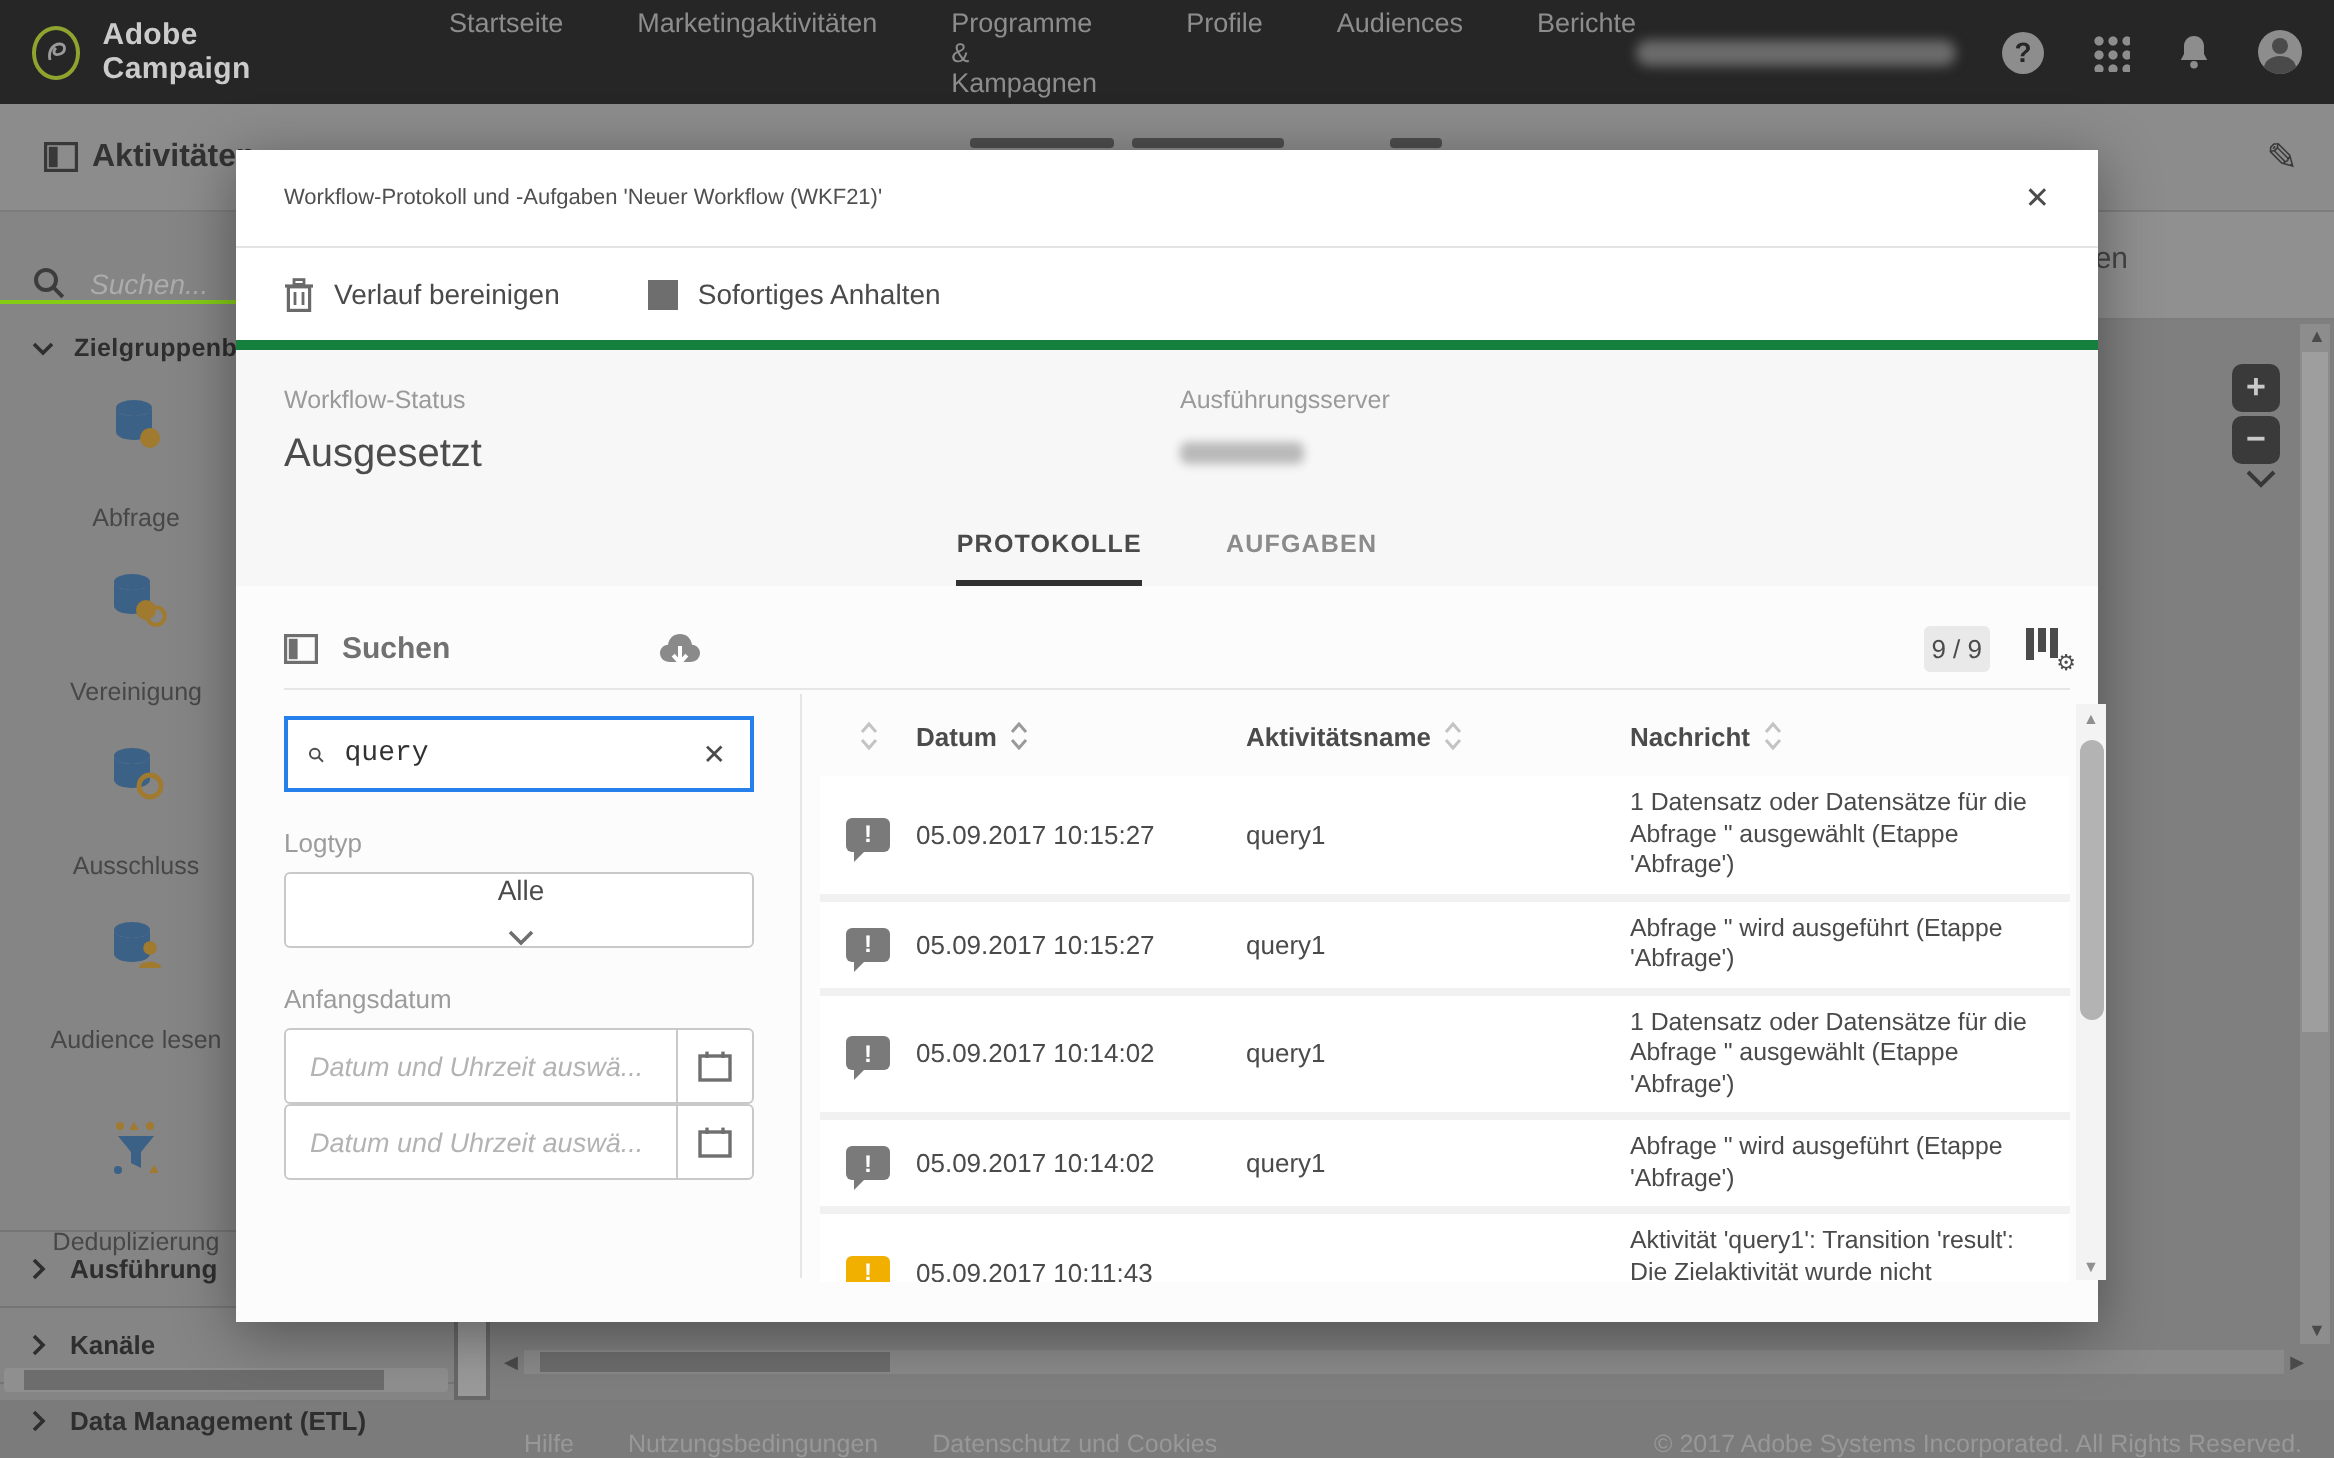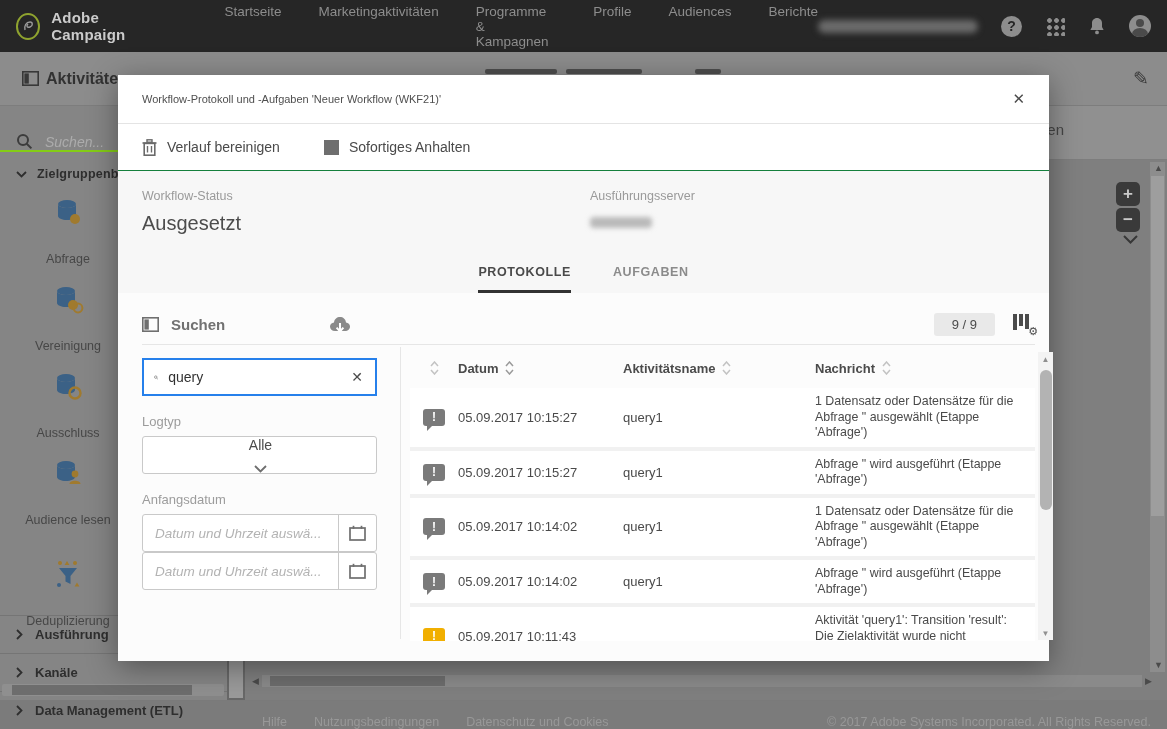--- a/index.html
+++ b/index.html
@@ -58,42 +58,42 @@
 
   
   .modal { position:absolute; left:118px; top:75px; width:931px; height:586px; background:#ffffff; box-shadow:0 6px 28px rgba(0,0,0,.38); z-index:20; }
   .m-header { height:48px; display:flex; align-items:center; padding:0 20px 0 24px; }
   .m-title { font-size:11px; color:#4f4f4f; }
   .m-close { margin-left:auto; font-size:15px; color:#4b4b4b; cursor:pointer; padding:4px; }
   .m-toolbar { height:47px; border-top:1px solid #e4e4e4; display:flex; align-items:center; gap:44px; padding-left:24px; }
   .m-tool { display:flex; align-items:center; gap:10px; cursor:pointer; }
   .m-tool .t-lbl { font-size:14px; color:#4a4a4a; }
   .stop-square { width:15px; height:15px; background:#6e6e6e; }
-  .m-status { height:123px; background:#f7f7f7; border-top:1px solid #15803d; position:relative; }
+  .m-status { height:123px; background:#f7f7f7; border-top:5px solid #15803d; position:relative; }
   .st-label { font-size:12.5px; color:#9a9a9a; }
   .st-value { font-size:20px; color:#4c4c4c; margin-top:9px; }
   .redact-sm { width:62px; height:11px; background:#b9b9b9; border-radius:4px; filter:blur(2.5px); margin-top:14px; }
   .m-tabs { position:absolute; bottom:0; left:0; width:100%; display:flex; justify-content:center; gap:42px; }
   .m-tab { font-size:12.5px; font-weight:bold; letter-spacing:.6px; padding-bottom:11px; color:#8b8b8b; cursor:pointer; border-bottom:3px solid transparent; }
   .m-tab.active { color:#4a4a4a; border-bottom-color:#323232; }
   .m-content { position:relative; height:368px; background:#fcfcfc; }
   .panel-head { position:absolute; top:15px; left:24px; right:14px; height:32px; display:flex; align-items:center; }
   .ph-title { font-size:15px; color:#717171; font-weight:bold; margin-left:12px; }
   .cloud-wrap { margin-left:104px; cursor:pointer; }
-  .counter-pill { margin-left:auto; background:#e9e9e9; border-radius:3px; padding:4px 18px; font-size:13px; color:#4b4b4b; }
+  .counter-pill { margin-left:auto; background:#e9e9e9; border-radius:3px; padding:4px 4px; font-size:13px; color:#4b4b4b; }
   .colcfg { margin-left:18px; position:relative; cursor:pointer; width:22px; height:20px; }
   .colcfg .bars { display:flex; gap:2px; }
   .colcfg .bar { width:4px; background:#4b4b4b; }
   .colcfg .gear { position:absolute; right:-3px; bottom:-4px; font-size:11px; color:#4b4b4b; }
   .hdivider { position:absolute; top:51px; left:24px; right:14px; height:1px; background:#e6e6e6; }
   .vdivider { position:absolute; left:282px; top:54px; height:292px; width:1px; background:#e6e6e6; }
 
   .filters { position:absolute; left:24px; top:65px; width:235px; }
   .f-search { height:38px; border:2px solid #2680eb; background:#fff; display:flex; align-items:center; padding:0 10px; }
-  .f-search input { border:none; outline:none; flex:1; font-size:14px; color:#323232; margin-left:10px; font-family:Liberation Sans, sans-serif; background:transparent; }
+  .f-search input { border:none; outline:none; flex:1; font-size:14px; color:#323232; margin-left:10px; font-family:Liberation Mono, monospace; background:transparent; }
   .f-clear { font-size:14px; color:#4b4b4b; cursor:pointer; padding:0 2px; }
   .f-label { font-size:13px; color:#9c9c9c; margin-top:18px; margin-bottom:7px; }
   .f-select { height:38px; border:1px solid #c9c9c9; border-radius:3px; background:#fff; display:flex; align-items:center; padding:0 12px 0 14px; cursor:pointer;flex-direction:column; }
   .f-select .val { font-size:14px; color:#4b4b4b; flex:1; }
   .f-date { height:38px; border:1px solid #c9c9c9; border-radius:3px; background:#fff; display:flex; align-items:stretch; }
   .f-date input { border:none; outline:none; flex:1; min-width:0; font-size:13.5px; font-style:italic; color:#b3b3b3; padding-left:12px; font-family:"Liberation Sans",sans-serif; background:transparent; }
   .f-date input::placeholder { color:#b3b3b3; font-style:italic; }
   .cal-btn { width:38px; border-left:1px solid #c9c9c9; display:flex; align-items:center; justify-content:center; cursor:pointer; }
 
   .logtable { position:absolute; left:292px; top:59px; width:625px; }

